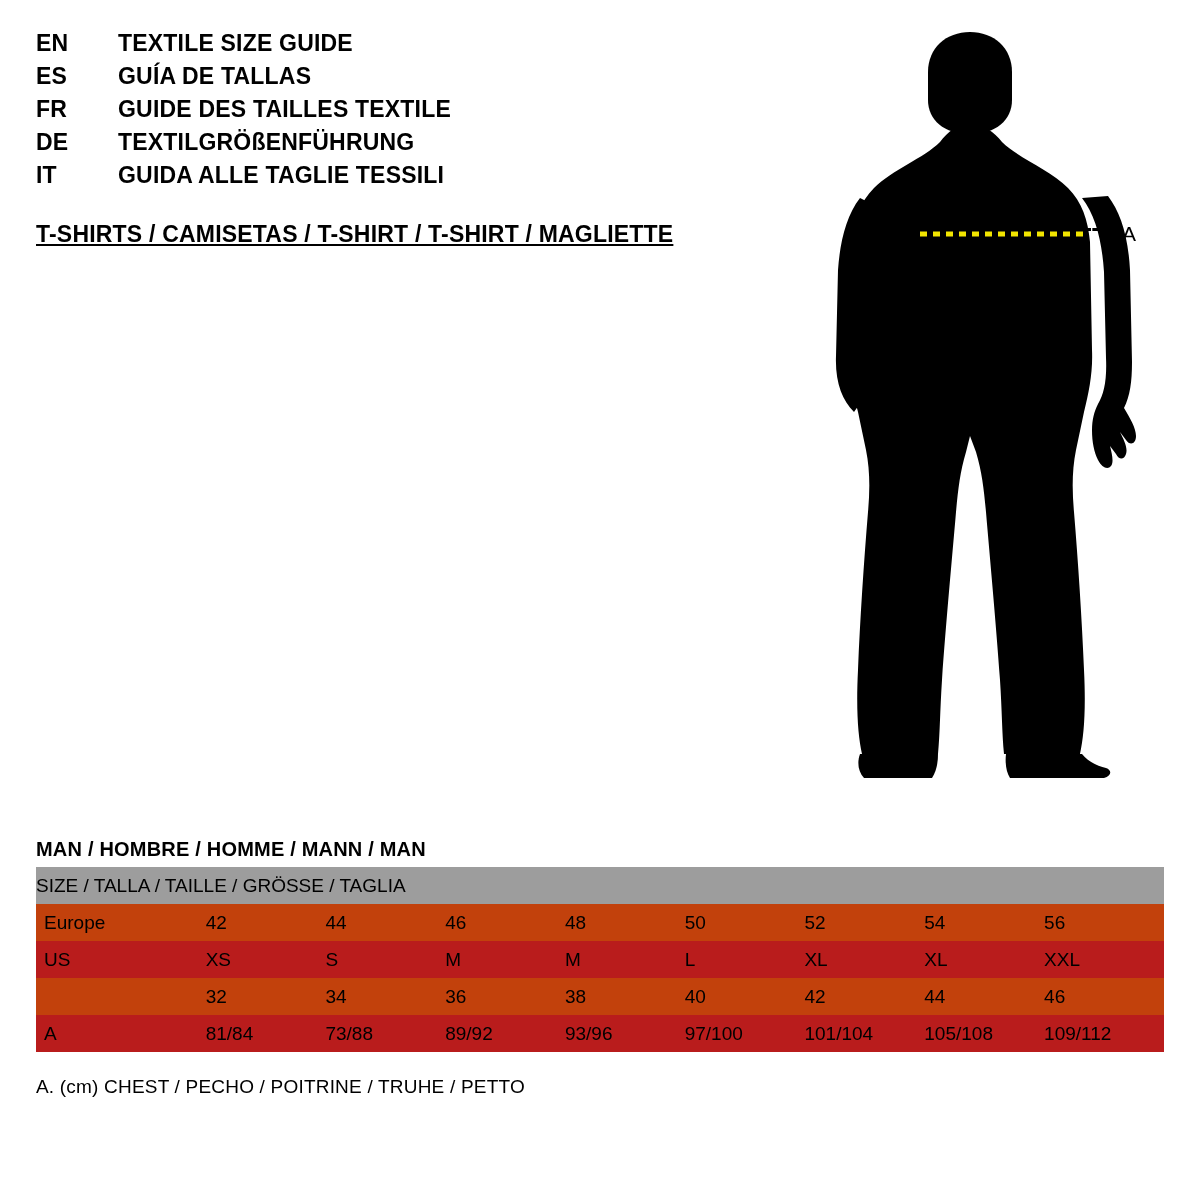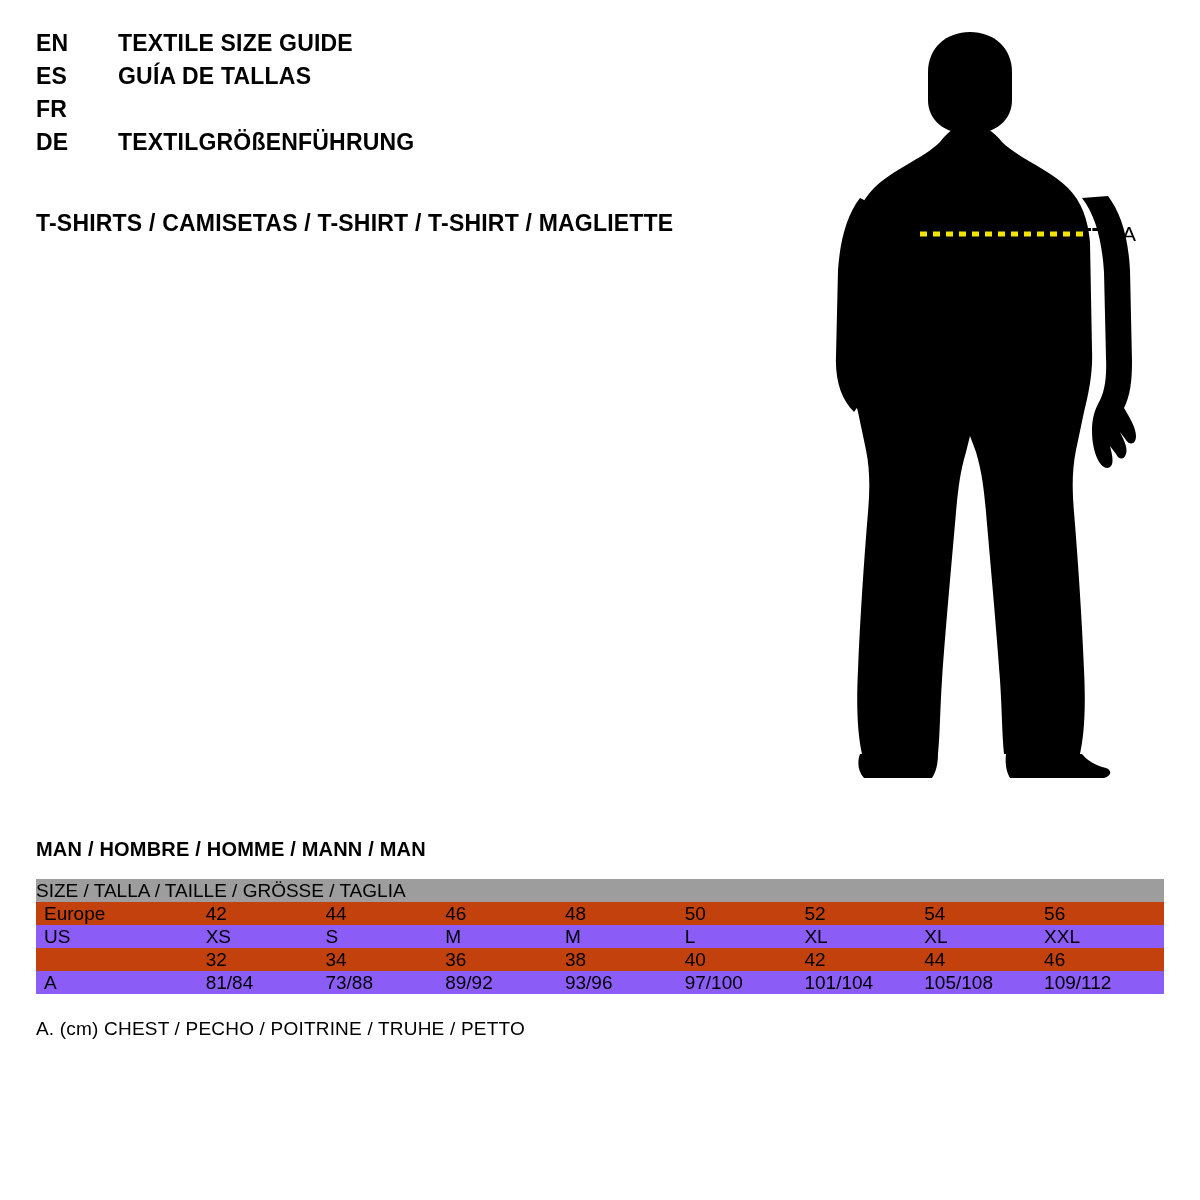--- a/index.html
+++ b/index.html
@@ -36,22 +36,23 @@
     flex: 0 0 82px;
     font-size: 23px;
   }
   .lang-text {
     font-size: 23px;
   }
 
   .category-block {
     position: absolute;
     left: 36px;
-    top: 206px;
+    top: 217px;
     width: 760px;
+    text-decoration: underline;
   }
   .category-line {
     font-size: 23px;
     font-weight: bold;
     line-height: 34px;
     letter-spacing: 0.2px;
   }
 
   
   .figure-area {
@@ -83,40 +84,40 @@
   .table-section {
     position: absolute;
     left: 36px;
     top: 838px;
     width: 1128px;
   }
   .table-title {
     font-size: 20px;
     font-weight: bold;
     letter-spacing: 0.2px;
-    margin-bottom: 18px;
+    margin-bottom: 6px;
   }
   table.size-table {
     border-collapse: collapse;
     width: 1128px;
     font-size: 19px;
   }
   table.size-table td {
-    height: 23px;
+    height: 37px;
     padding: 0;
     vertical-align: middle;
   }
   .row-head td {
     background: #9d9d9d;
     color: #000;
     font-size: 19px;
     padding-left: 8px;
   }
   .row-light td { background: #c2410c; }
-  .row-dark td { background: #8b5cf6; }
+  .row-dark td { background: #b91c1c; }
   .col-label {
     width: 162px;
     padding-left: 8px !important;
     text-align: left;
   }
   .cell-val {
     width: 120px;
     text-align: left;
   }
   .footnote {
@@ -132,24 +133,29 @@
   <div class="lang-row">
     <span class="lang-code">EN</span>
     <span class="lang-text">TEXTILE SIZE GUIDE</span>
   </div>
   <div class="lang-row">
     <span class="lang-code">ES</span>
     <span class="lang-text">GUÍA DE TALLAS</span>
   </div>
   <div class="lang-row">
     <span class="lang-code">FR</span>
+    <span class="lang-text">GUIDE DES TAILLES TEXTILE</span>
   </div>
   <div class="lang-row">
     <span class="lang-code">DE</span>
     <span class="lang-text">TEXTILGRÖßENFÜHRUNG</span>
+  </div>
+  <div class="lang-row">
+    <span class="lang-code">IT</span>
+    <span class="lang-text">GUIDA ALLE TAGLIE TESSILI</span>
   </div>
 </div>
 
 <div class="category-block">
   <div class="category-line">T-SHIRTS / CAMISETAS / T-SHIRT / T-SHIRT / MAGLIETTE</div>
 </div>
 
 <div class="figure-area">
   <svg width="360" height="770" viewBox="0 0 360 770">
     <g>

